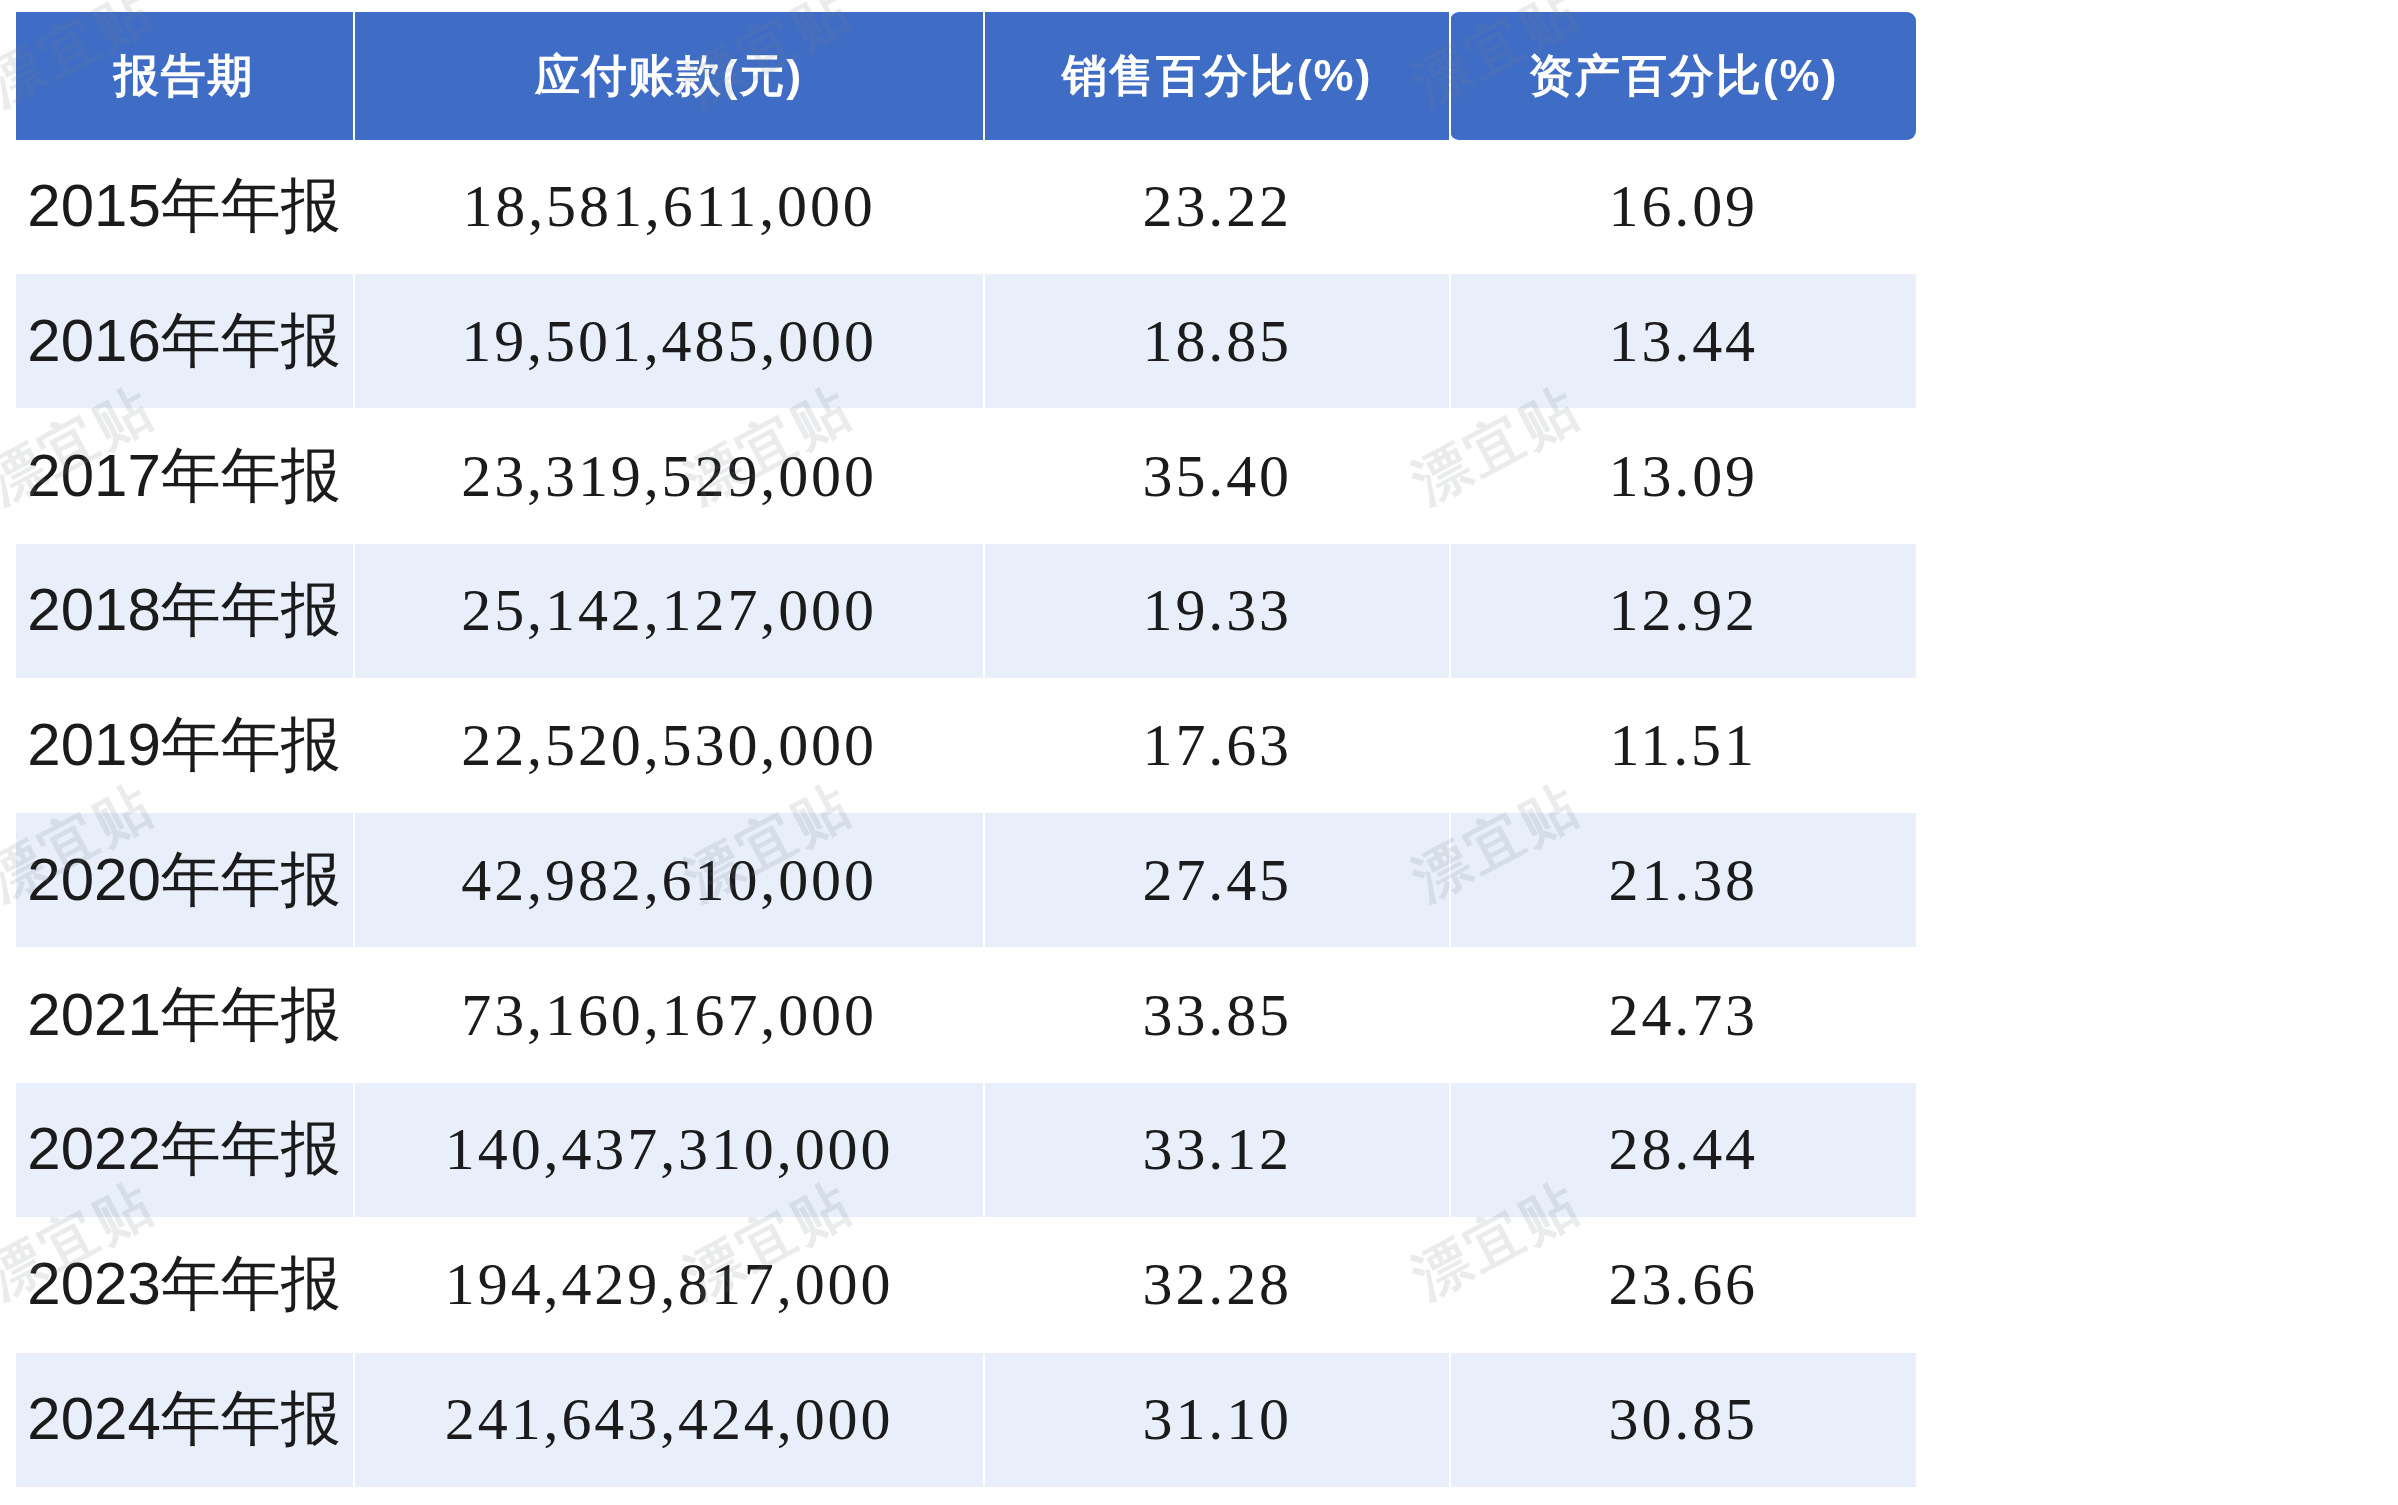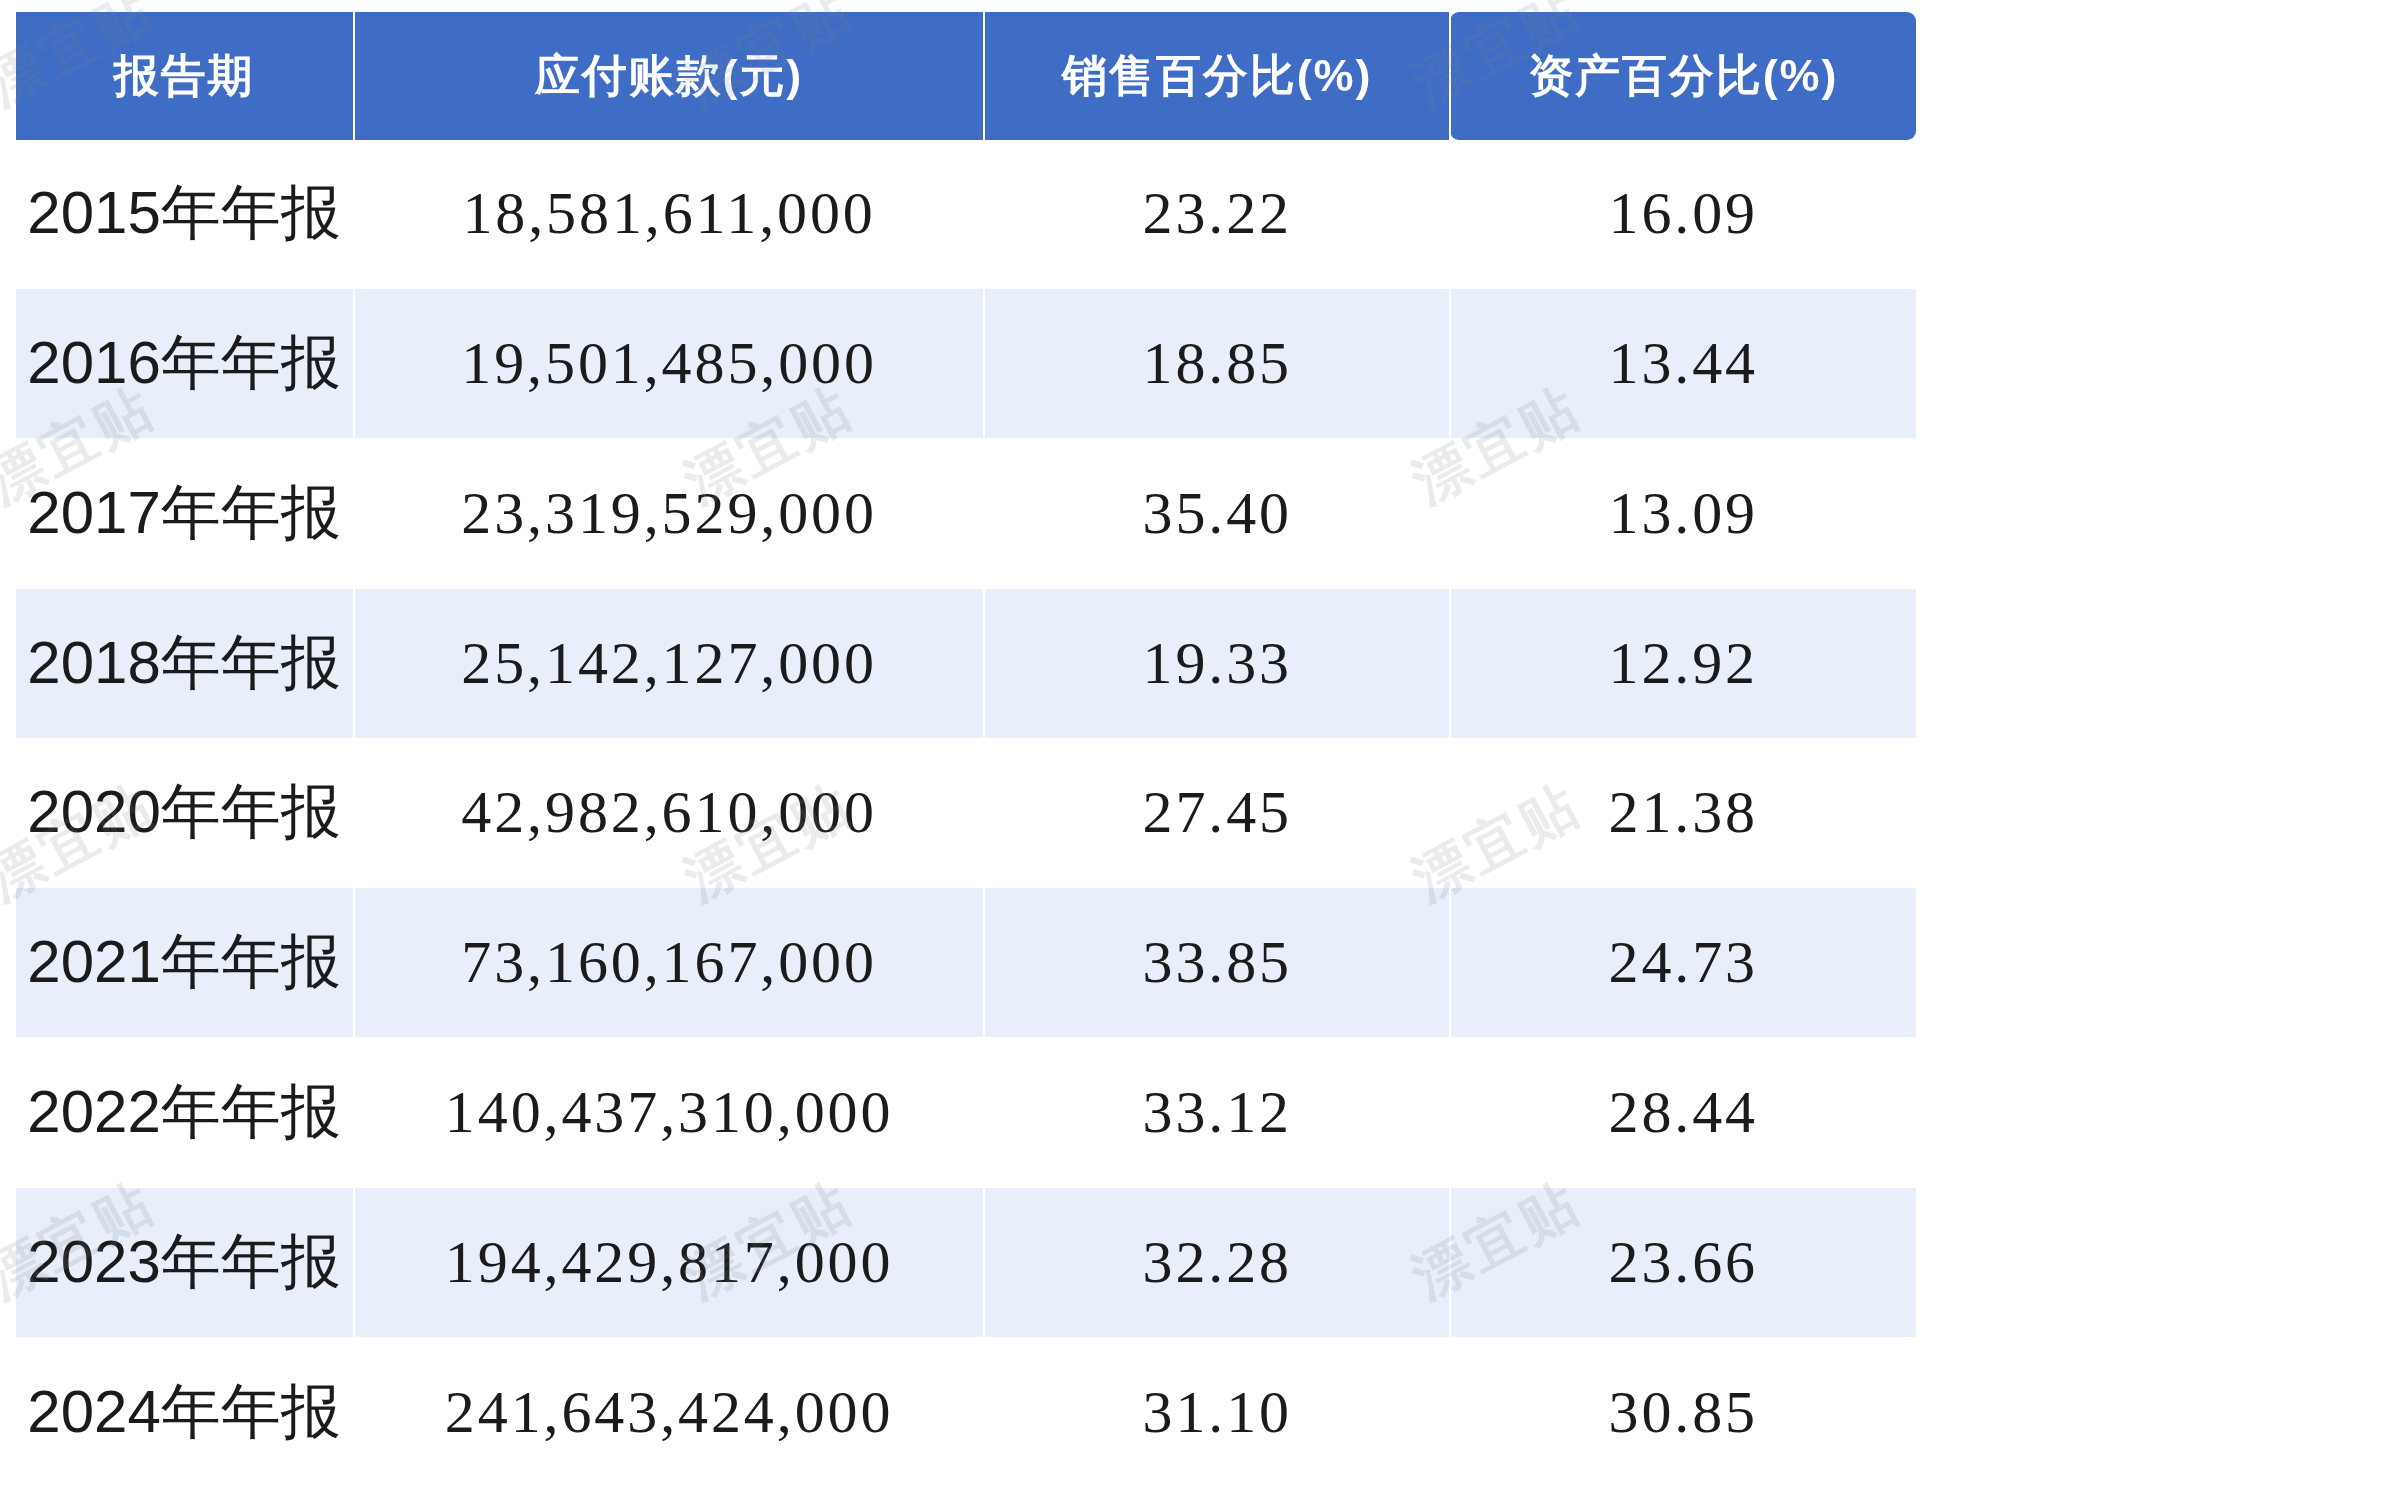--- a/index.html
+++ b/index.html
@@ -127,20 +127,26 @@
         <td class="col-num">35.40</td>
         <td class="col-num">13.09</td>
       </tr>
       <tr>
         <td class="col-period">2018年年报</td>
         <td class="col-num">25,142,127,000</td>
         <td class="col-num">19.33</td>
         <td class="col-num">12.92</td>
       </tr>
       <tr>
+        <td class="col-period">2019年年报</td>
+        <td class="col-num">22,520,530,000</td>
+        <td class="col-num">17.63</td>
+        <td class="col-num">11.51</td>
+      </tr>
+      <tr>
         <td class="col-period">2020年年报</td>
         <td class="col-num">42,982,610,000</td>
         <td class="col-num">27.45</td>
         <td class="col-num">21.38</td>
       </tr>
       <tr>
         <td class="col-period">2021年年报</td>
         <td class="col-num">73,160,167,000</td>
         <td class="col-num">33.85</td>
         <td class="col-num">24.73</td>

